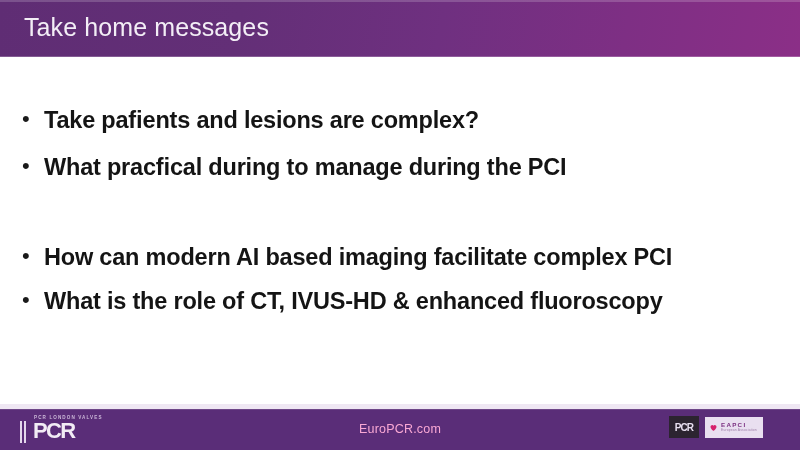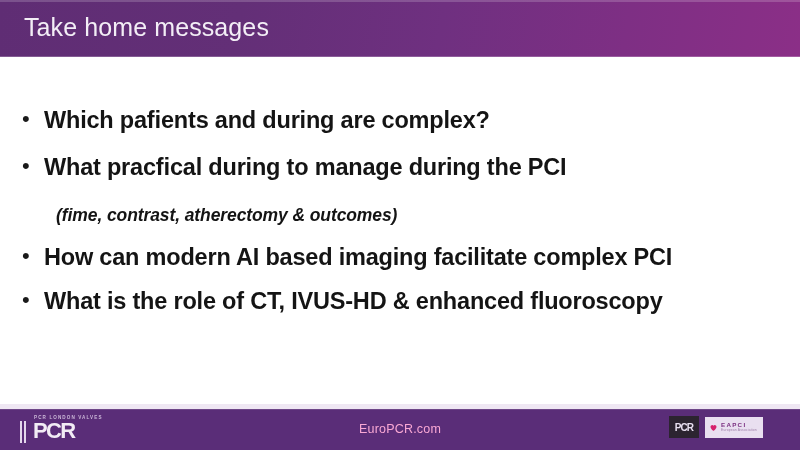--- a/index.html
+++ b/index.html
@@ -189,29 +189,28 @@
   <div class="header">
     <div class="header-topline"></div>
     <div class="header-botline"></div>
     <div class="header-title">Take home messages</div>
   </div>
 
   <div class="content">
 
     <div class="bullet-row row-1">
       <span class="bullet-dot">•</span>
-      <span class="bullet-text">Which paﬁents and during are complex?</span>
+      <span class="bullet-text">Take paﬁents and lesions are complex?</span>
     </div>
 
     <div class="bullet-row row-2">
       <span class="bullet-dot">•</span>
       <span class="bullet-text">What pracﬁcal during to manage during the PCI</span>
     </div>
 
-    <div class="subnote">(ﬁme, contrast, atherectomy &amp; outcomes)</div>
 
     <div class="bullet-row row-3">
       <span class="bullet-dot">•</span>
       <span class="bullet-text">How can modern AI based imaging facilitate complex PCI</span>
     </div>
 
     <div class="bullet-row row-4">
       <span class="bullet-dot">•</span>
       <span class="bullet-text">What is the role of CT, IVUS-HD &amp; enhanced fluoroscopy</span>
     </div>

